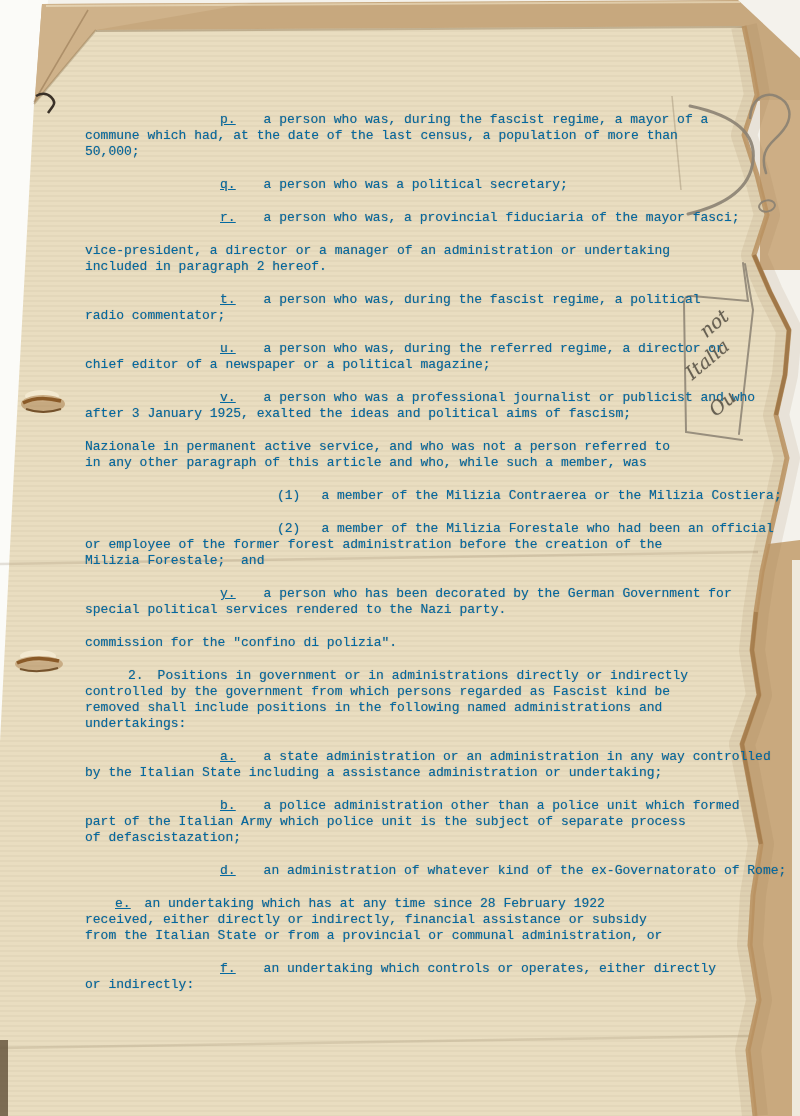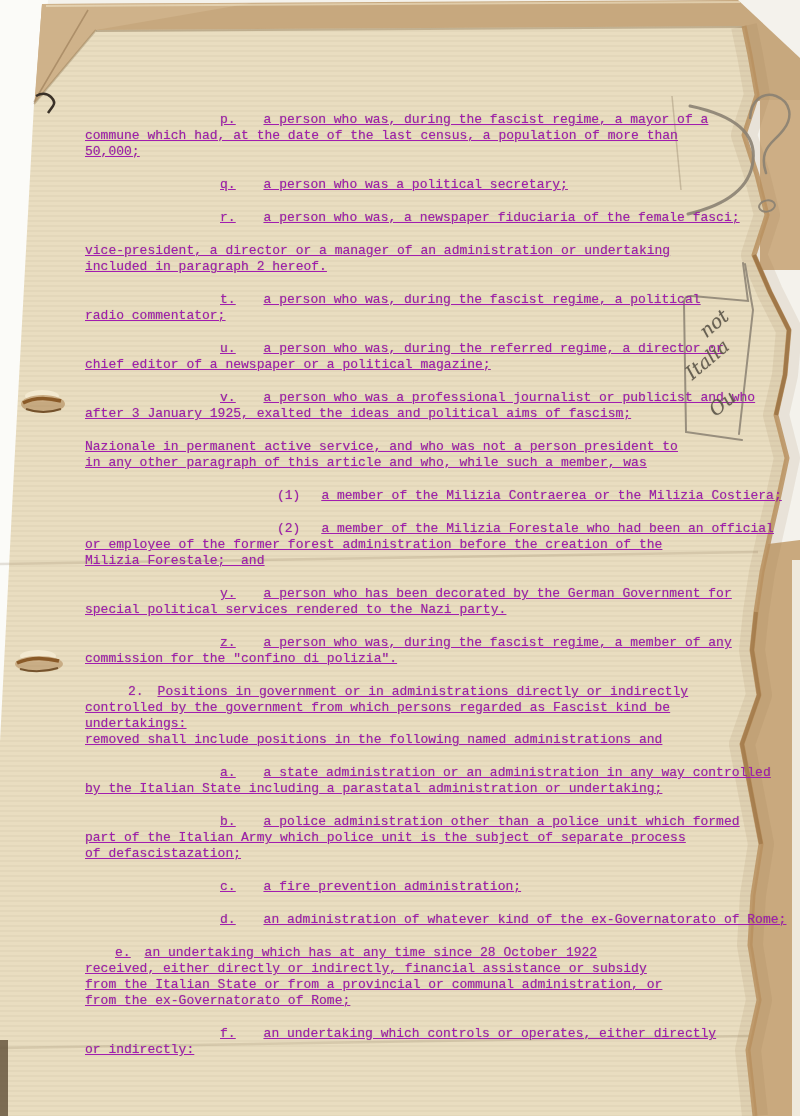--- a/index.html
+++ b/index.html
@@ -4,21 +4,21 @@
 <style>
   html,body{margin:0;padding:0;}
   body{width:800px;height:1116px;position:relative;overflow:hidden;
        background:#f3f1ea;font-family:"Liberation Mono",monospace;}
   #scene{position:absolute;left:0;top:0;width:800px;height:1116px;}
   #bg-svg{position:absolute;left:0;top:0;}
   
   #typed-text{position:absolute;left:85px;top:112px;width:672px;}
   .para{margin:0 0 17px 0;}
   .line{white-space:pre;font:13px/16px "Liberation Mono","DejaVu Sans Mono",monospace;
-        color:#a21caf;text-shadow:0 0 1px rgba(64,58,46,0.45);text-decoration:underline;}
+        color:#0369a1;text-shadow:0 0 1px rgba(64,58,46,0.45);}
   .lbl{display:inline-block;}
   .lbl.u{text-decoration:underline;}
   .ind-item  .lbl{margin-left:135px;margin-right:28px;}
   .ind-sub   .lbl{margin-left:192px;margin-right:21px;}
   .ind-sect  .lbl{margin-left:43px;margin-right:14px;}
   .ind-shal  .lbl{margin-left:30px;margin-right:14px;}
   
   #handwriting{position:absolute;left:676px;top:296px;width:120px;height:140px;
                pointer-events:none;}
   #handwriting span{position:absolute;font:italic 19px "DejaVu Serif",serif;
@@ -125,84 +125,79 @@
   <div id="typed-text">
       <div class="para ind-item">
         <div class="line first"><span class="lbl u">p.</span><span>a person who was, during the fascist regime, a mayor of a</span></div>
         <div class="line">commune which had, at the date of the last census, a population of more than</div>
         <div class="line">50,000;</div>
       </div>
       <div class="para ind-item">
         <div class="line first"><span class="lbl u">q.</span><span>a person who was a political secretary;</span></div>
       </div>
       <div class="para ind-item">
-        <div class="line first"><span class="lbl u">r.</span><span>a person who was, a newspaper fiduciaria of the female fasci;</span></div>
+        <div class="line first"><span class="lbl u">r.</span><span>a person who was, a provincial fiduciaria of the mayor fasci;</span></div>
       </div>
       <div class="para ind-item">
         <div class="line">vice-president, a director or a manager of an administration or undertaking</div>
         <div class="line">included in paragraph 2 hereof.</div>
       </div>
       <div class="para ind-item">
         <div class="line first"><span class="lbl u">t.</span><span>a person who was, during the fascist regime, a political</span></div>
         <div class="line">radio commentator;</div>
       </div>
       <div class="para ind-item">
         <div class="line first"><span class="lbl u">u.</span><span>a person who was, during the referred regime, a director or</span></div>
         <div class="line">chief editor of a newspaper or a political magazine;</div>
       </div>
       <div class="para ind-item">
         <div class="line first"><span class="lbl u">v.</span><span>a person who was a professional journalist or publicist and who</span></div>
         <div class="line">after 3 January 1925, exalted the ideas and political aims of fascism;</div>
       </div>
       <div class="para ind-item">
-        <div class="line">Nazionale in permanent active service, and who was not a person president to</div>
+        <div class="line">Nazionale in permanent active service, and who was not a person referred to</div>
         <div class="line">in any other paragraph of this article and who, while such a member, was</div>
       </div>
       <div class="para ind-sub">
         <div class="line first"><span class="lbl">(1)</span><span>a member of the Milizia Contraerea or the Milizia Costiera;</span></div>
       </div>
       <div class="para ind-sub">
         <div class="line first"><span class="lbl">(2)</span><span>a member of the Milizia Forestale who had been an official</span></div>
         <div class="line">or employee of the former forest administration before the creation of the</div>
         <div class="line">Milizia Forestale;  and</div>
       </div>
       <div class="para ind-item">
         <div class="line first"><span class="lbl u">y.</span><span>a person who has been decorated by the German Government for</span></div>
         <div class="line">special political services rendered to the Nazi party.</div>
       </div>
       <div class="para ind-item">
-        <div class="line first"><span class="lbl u">z.</span><span>a person who was, during the fascist regime, a member of any</span></div>
         <div class="line">commission for the "confino di polizia".</div>
       </div>
       <div class="para ind-sect">
         <div class="line first"><span class="lbl">2.</span><span>Positions in government or in administrations directly or indirectly</span></div>
         <div class="line">controlled by the government from which persons regarded as Fascist kind be</div>
+        <div class="line">removed shall include positions in the following named administrations and</div>
         <div class="line">undertakings:</div>
-        <div class="line">removed shall include positions in the following named administrations and</div>
       </div>
       <div class="para ind-item">
         <div class="line first"><span class="lbl u">a.</span><span>a state administration or an administration in any way controlled</span></div>
-        <div class="line">by the Italian State including a parastatal administration or undertaking;</div>
+        <div class="line">by the Italian State including a assistance administration or undertaking;</div>
       </div>
       <div class="para ind-item">
         <div class="line first"><span class="lbl u">b.</span><span>a police administration other than a police unit which formed</span></div>
         <div class="line">part of the Italian Army which police unit is the subject of separate process</div>
         <div class="line">of defascistazation;</div>
       </div>
       <div class="para ind-item">
-        <div class="line first"><span class="lbl u">c.</span><span>a fire prevention administration;</span></div>
-      </div>
-      <div class="para ind-item">
         <div class="line first"><span class="lbl u">d.</span><span>an administration of whatever kind of the ex-Governatorato of Rome;</span></div>
       </div>
       <div class="para ind-shal">
-        <div class="line first"><span class="lbl u">e.</span><span>an undertaking which has at any time since 28 October 1922</span></div>
+        <div class="line first"><span class="lbl u">e.</span><span>an undertaking which has at any time since 28 February 1922</span></div>
         <div class="line">received, either directly or indirectly, financial assistance or subsidy</div>
         <div class="line">from the Italian State or from a provincial or communal administration, or</div>
-        <div class="line">from the ex-Governatorato of Rome;</div>
       </div>
       <div class="para ind-item">
         <div class="line first"><span class="lbl u">f.</span><span>an undertaking which controls or operates, either directly</span></div>
         <div class="line">or indirectly:</div>
       </div>
     </div>
 
   <div id="handwriting">
     <span id="hw-w0">not</span>
     <span id="hw-w1">Italia</span>

